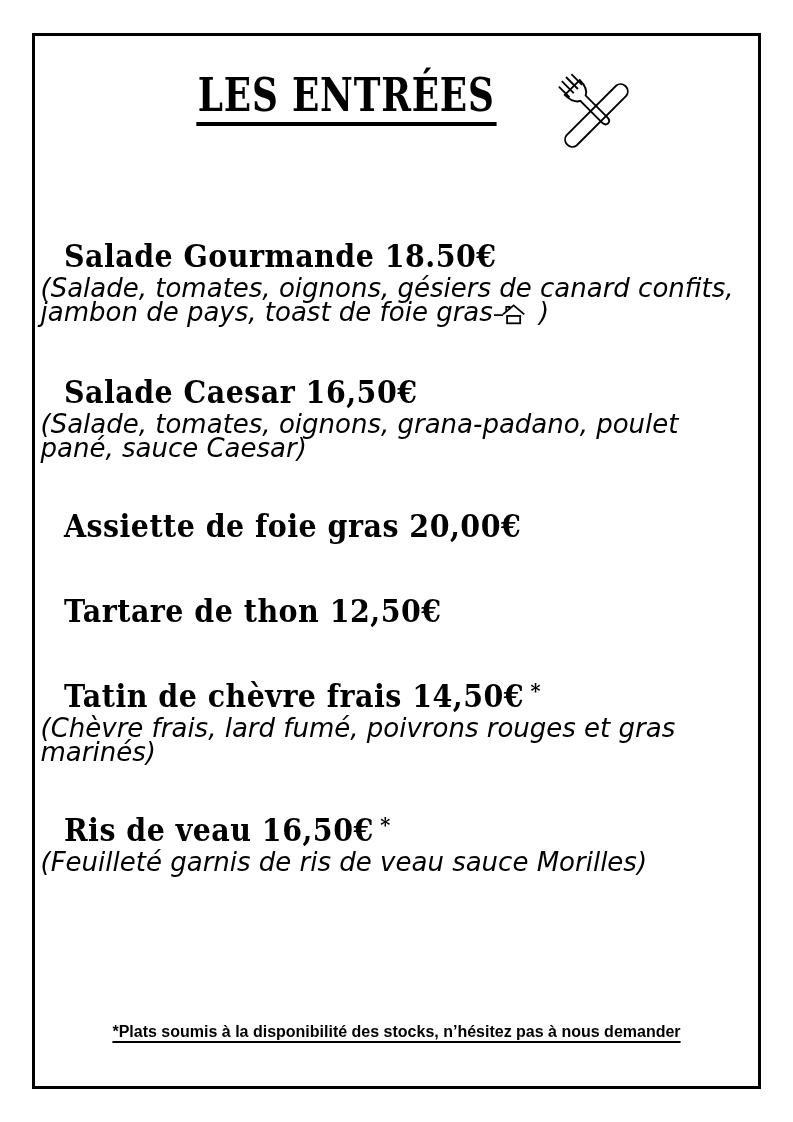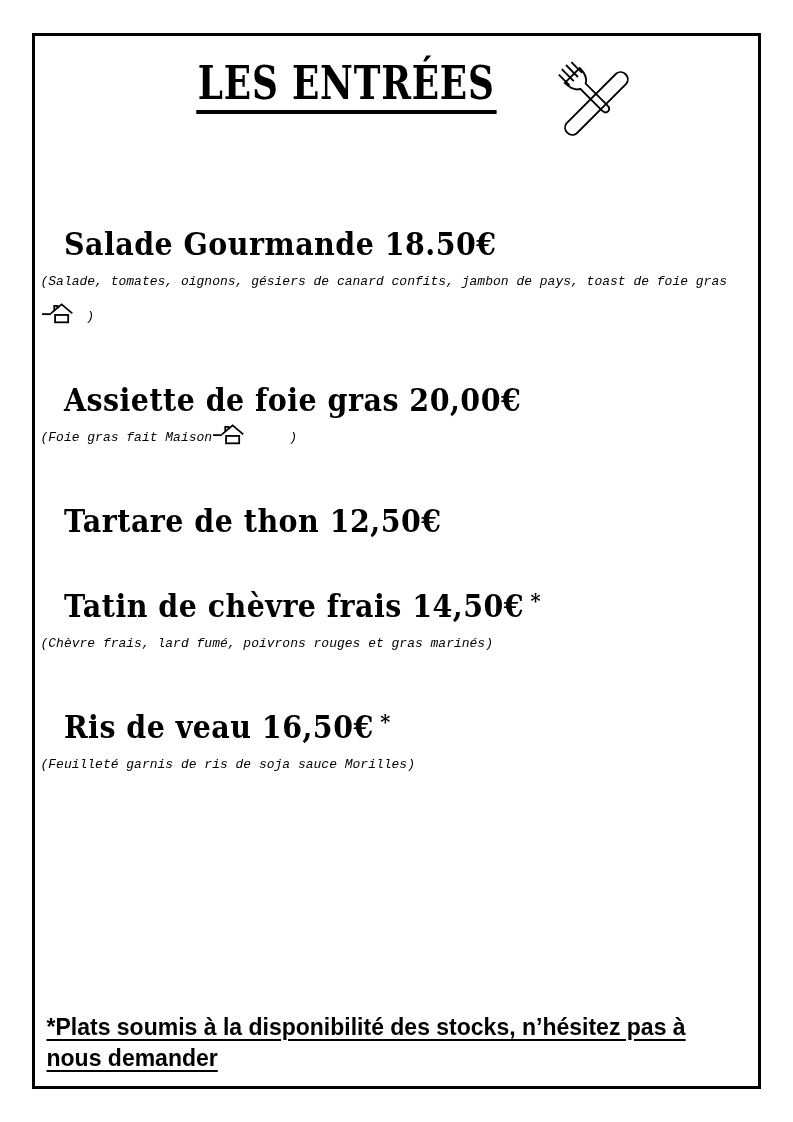--- a/index.html
+++ b/index.html
@@ -2,21 +2,21 @@
 <html><head>
 <meta charset="utf-8">
 <style>
   * { margin:0; padding:0; box-sizing:border-box; }
   html,body { width:793px; height:1122px; background:#ffffff; overflow:hidden;
               font-family:"DejaVu Sans", sans-serif; color:#000; }
   .page-frame {
     position:absolute; left:32px; top:33px; width:729px; height:1056px;
     border:3px solid #000; background:#fff;
   }
-  .content { position:relative; width:100%; height:100%; padding-top:22px; }
+  .content { position:relative; width:100%; height:100%; padding-top:34px; }
 
   .title-row {
     display:flex; align-items:flex-start; justify-content:center; gap:14px;
     margin-bottom:84px;
   }
   .menu-title {
     font-family:"DejaVu Serif", serif; font-weight:700; font-size:46px;
     line-height:1.1; letter-spacing:1px;
     transform:scaleX(0.78); transform-origin:center top;
     border-bottom:4px solid #000; padding:0 2px 1px 2px;
@@ -26,29 +26,29 @@
 
   .items { text-align:left; }
   .item { margin-bottom:42px; }
   .item-name {
     font-family:"DejaVu Serif", serif; font-weight:700; font-size:31px;
     line-height:38px; letter-spacing:0.5px;
     transform:scaleX(0.92); transform-origin:center;
   }
   .item-name .ast { font-size:21px; vertical-align:9px; margin-left:7px; font-weight:700; }
   .item-desc {
-    font-style:italic; font-size:13px; line-height:35px;
-    max-width:712px; margin:1px auto 0 auto;font-family:Liberation Mono, monospace;
+    font-style:italic; font-size:26px; line-height:24px;
+    max-width:712px; margin:1px auto 0 auto;
   }
   .home-ic { width:36px; height:25px; vertical-align:-5px; margin:0 1px; }
 
   .footer-note {
     position:absolute; left:50%; transform:translateX(-50%);
-    bottom:12px; width:700px; text-align:left;
-    font-family:"Liberation Sans", sans-serif; font-weight:700; font-size:23px;
+    bottom:39px; width:700px; text-align:center;
+    font-family:"Liberation Sans", sans-serif; font-weight:700; font-size:16px;
     line-height:31px;
     text-decoration:underline; text-decoration-thickness:2px; text-underline-offset:4px;
   }
   svg .ln { stroke:#000; fill:none; stroke-width:2.2; }
 </style>
 </head>
 <body>
 
 <div class="page-frame">
   <div class="content">
@@ -70,41 +70,39 @@
       <div class="item">
         <div class="item-name"><span class="nm">Salade Gourmande 18.50€</span><span class="ast"></span></div>
         <div class="item-desc"><span class="db">(Salade, tomates, oignons, gésiers de canard confits, jambon de pays, toast de foie gras</span><svg class="home-ic" viewBox="0 0 44 28">
             <path class="ln" d="M0 16 L11 16"></path>
             <path class="ln" d="M11 15 L24 4 L37 15"></path>
             <path class="ln" d="M15 12 L15 6 L19 6 L19 9"></path>
             <rect class="ln" x="16" y="17" width="16" height="9"></rect>
           </svg><span class="da">&nbsp;)</span></div>
       </div>
 
+      <div class="item">
+        <div class="item-name"><span class="nm">Salade Caesar 16,50€</span><span class="ast"></span></div>
+        <div class="item-desc"><span class="db">(Salade, tomates, oignons, grana-padano, poulet pané, sauce Caesar)</span><span class="da"></span></div>
+      </div>
 
       <div class="item">
         <div class="item-name"><span class="nm">Assiette de foie gras 20,00€</span><span class="ast"></span></div>
-        <div class="item-desc"><span class="db">(Foie gras fait Maison</span><svg class="home-ic" viewBox="0 0 44 28">
-            <path class="ln" d="M0 16 L11 16"></path>
-            <path class="ln" d="M11 15 L24 4 L37 15"></path>
-            <path class="ln" d="M15 12 L15 6 L19 6 L19 9"></path>
-            <rect class="ln" x="16" y="17" width="16" height="9"></rect>
-          </svg><span class="da">&nbsp;&nbsp;&nbsp;&nbsp;&nbsp;)</span></div>
       </div>
 
       <div class="item">
         <div class="item-name"><span class="nm">Tartare de thon 12,50€</span><span class="ast"></span></div>
       </div>
 
       <div class="item">
         <div class="item-name"><span class="nm">Tatin de chèvre frais 14,50€</span><span class="ast">*</span></div>
         <div class="item-desc"><span class="db">(Chèvre frais, lard fumé, poivrons rouges et gras marinés)</span><span class="da"></span></div>
       </div>
 
       <div class="item">
         <div class="item-name"><span class="nm">Ris de veau 16,50€</span><span class="ast">*</span></div>
-        <div class="item-desc"><span class="db">(Feuilleté garnis de ris de soja sauce Morilles)</span><span class="da"></span></div>
+        <div class="item-desc"><span class="db">(Feuilleté garnis de ris de veau sauce Morilles)</span><span class="da"></span></div>
       </div>
     </div>
 
     <div class="footer-note">*Plats soumis à la disponibilité des stocks, n’hésitez pas à nous demander</div>
   </div>
 </div>
 
 </body></html>

